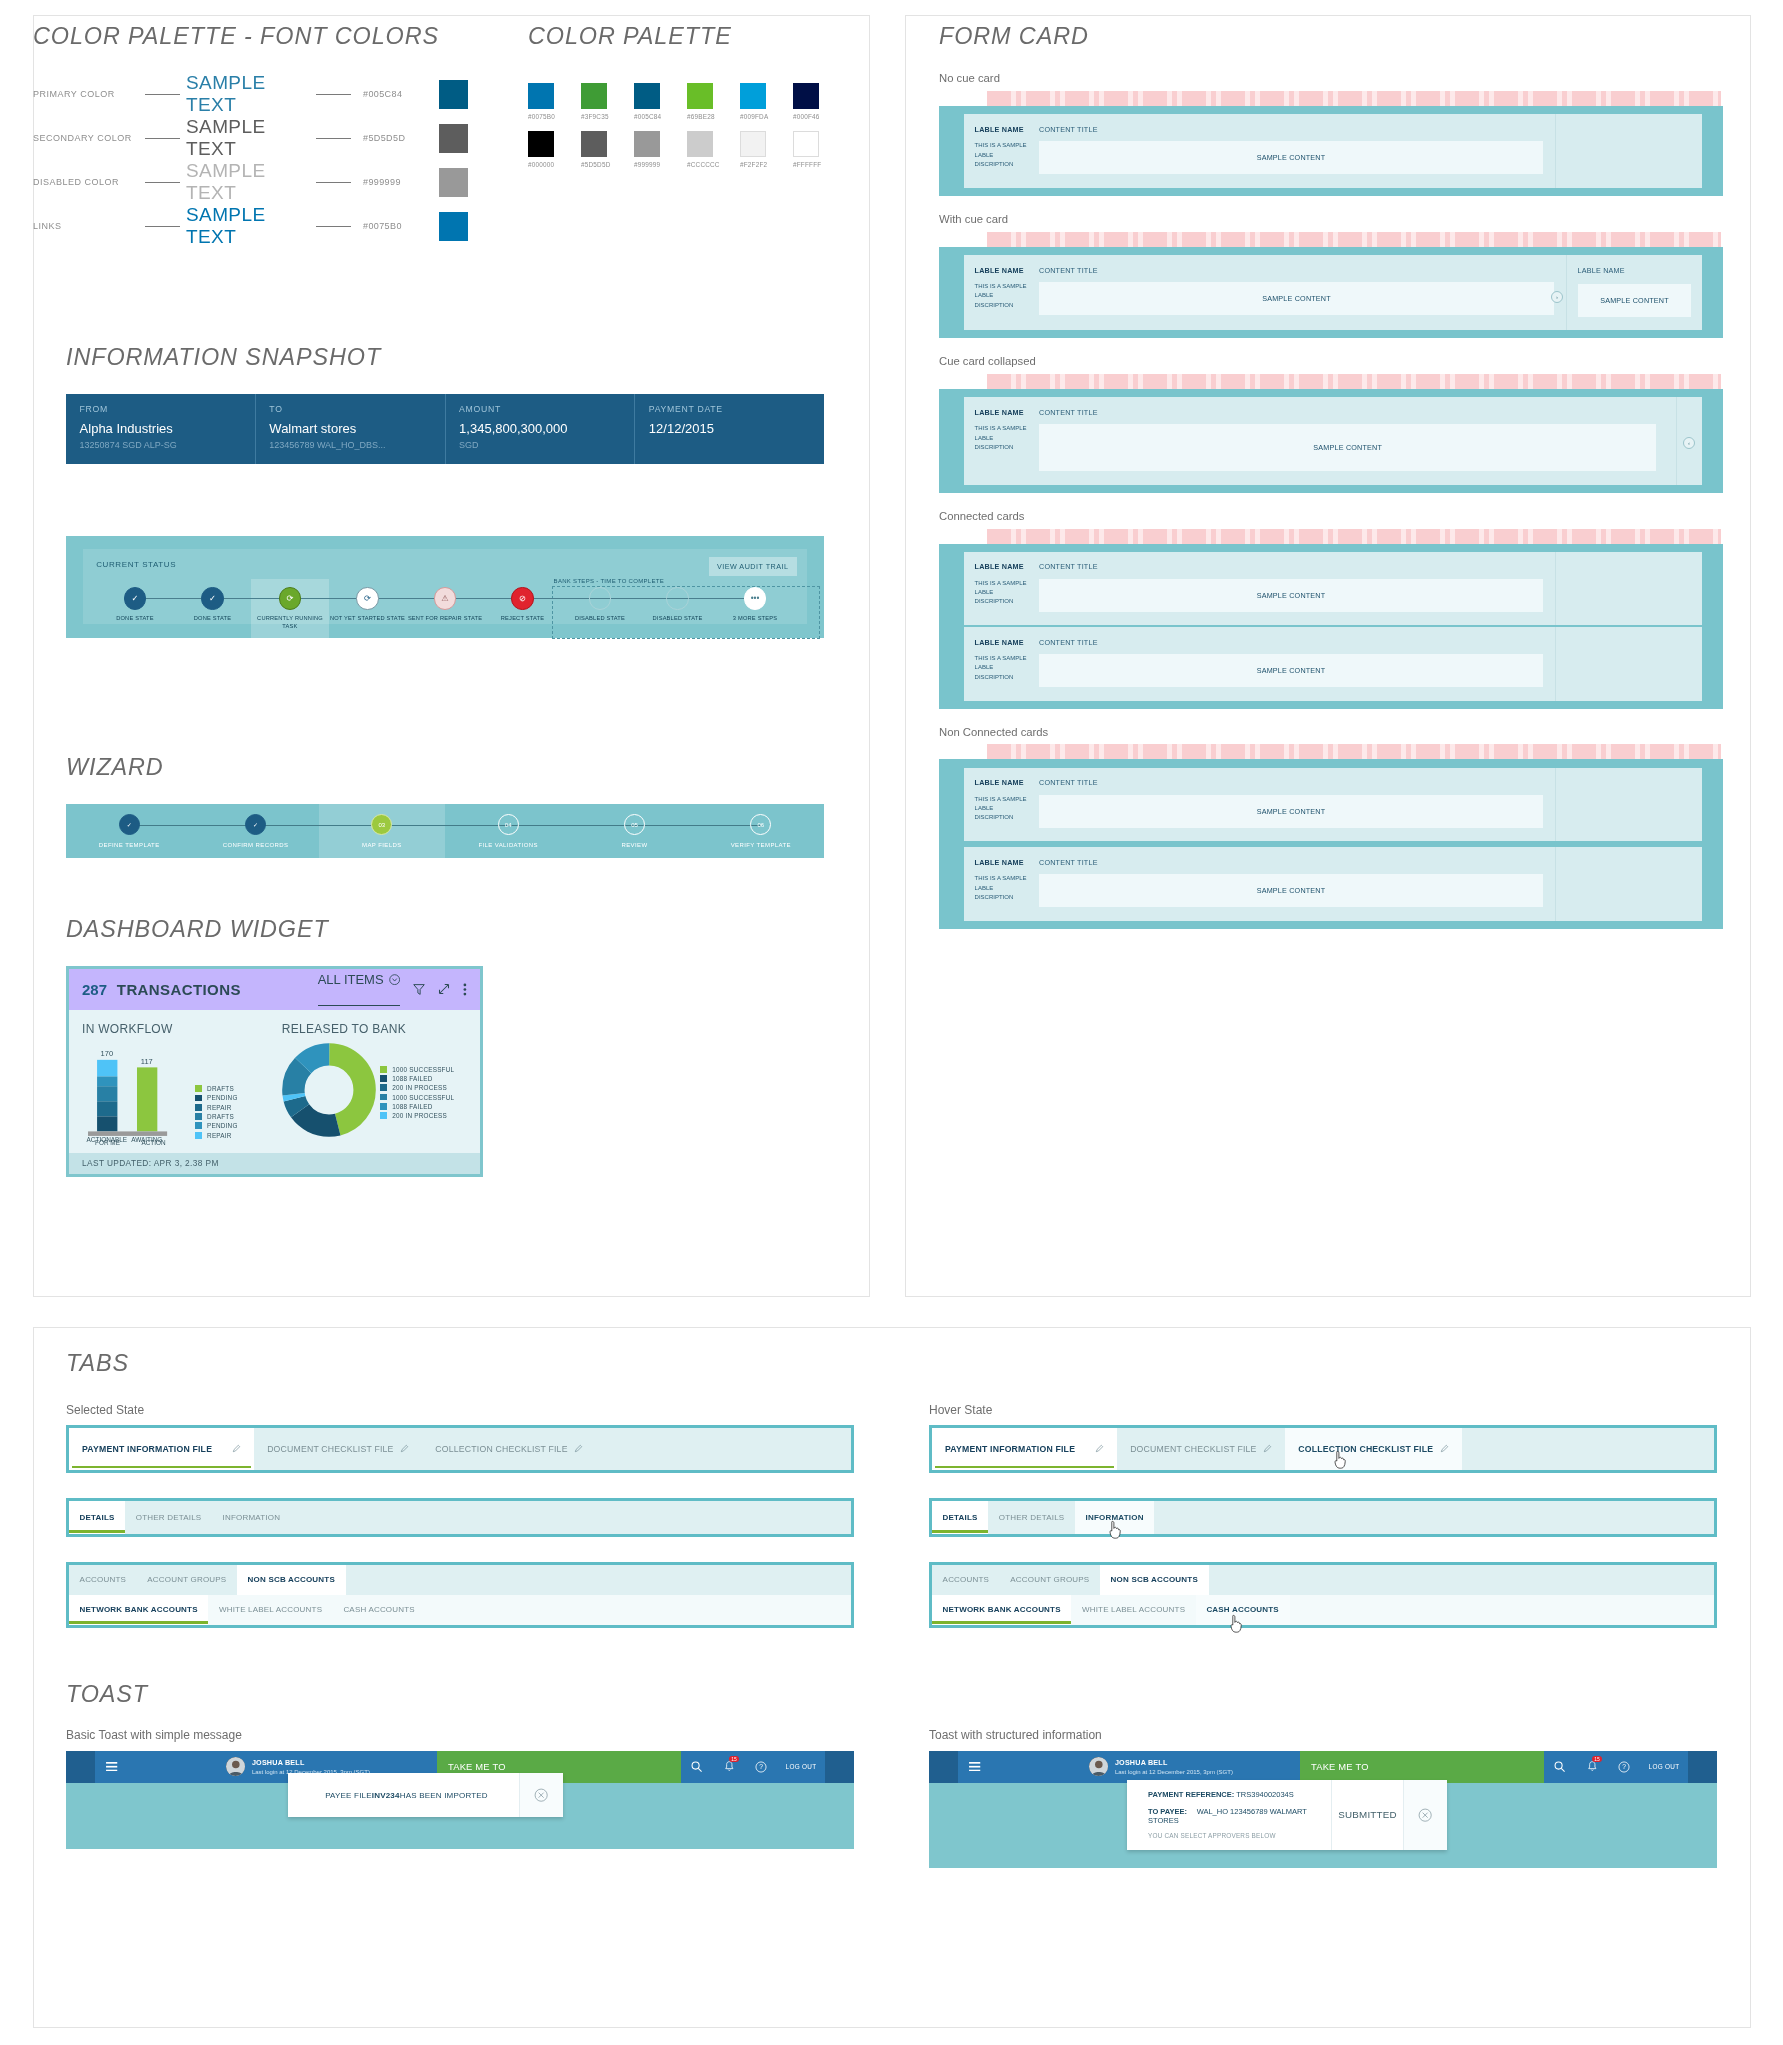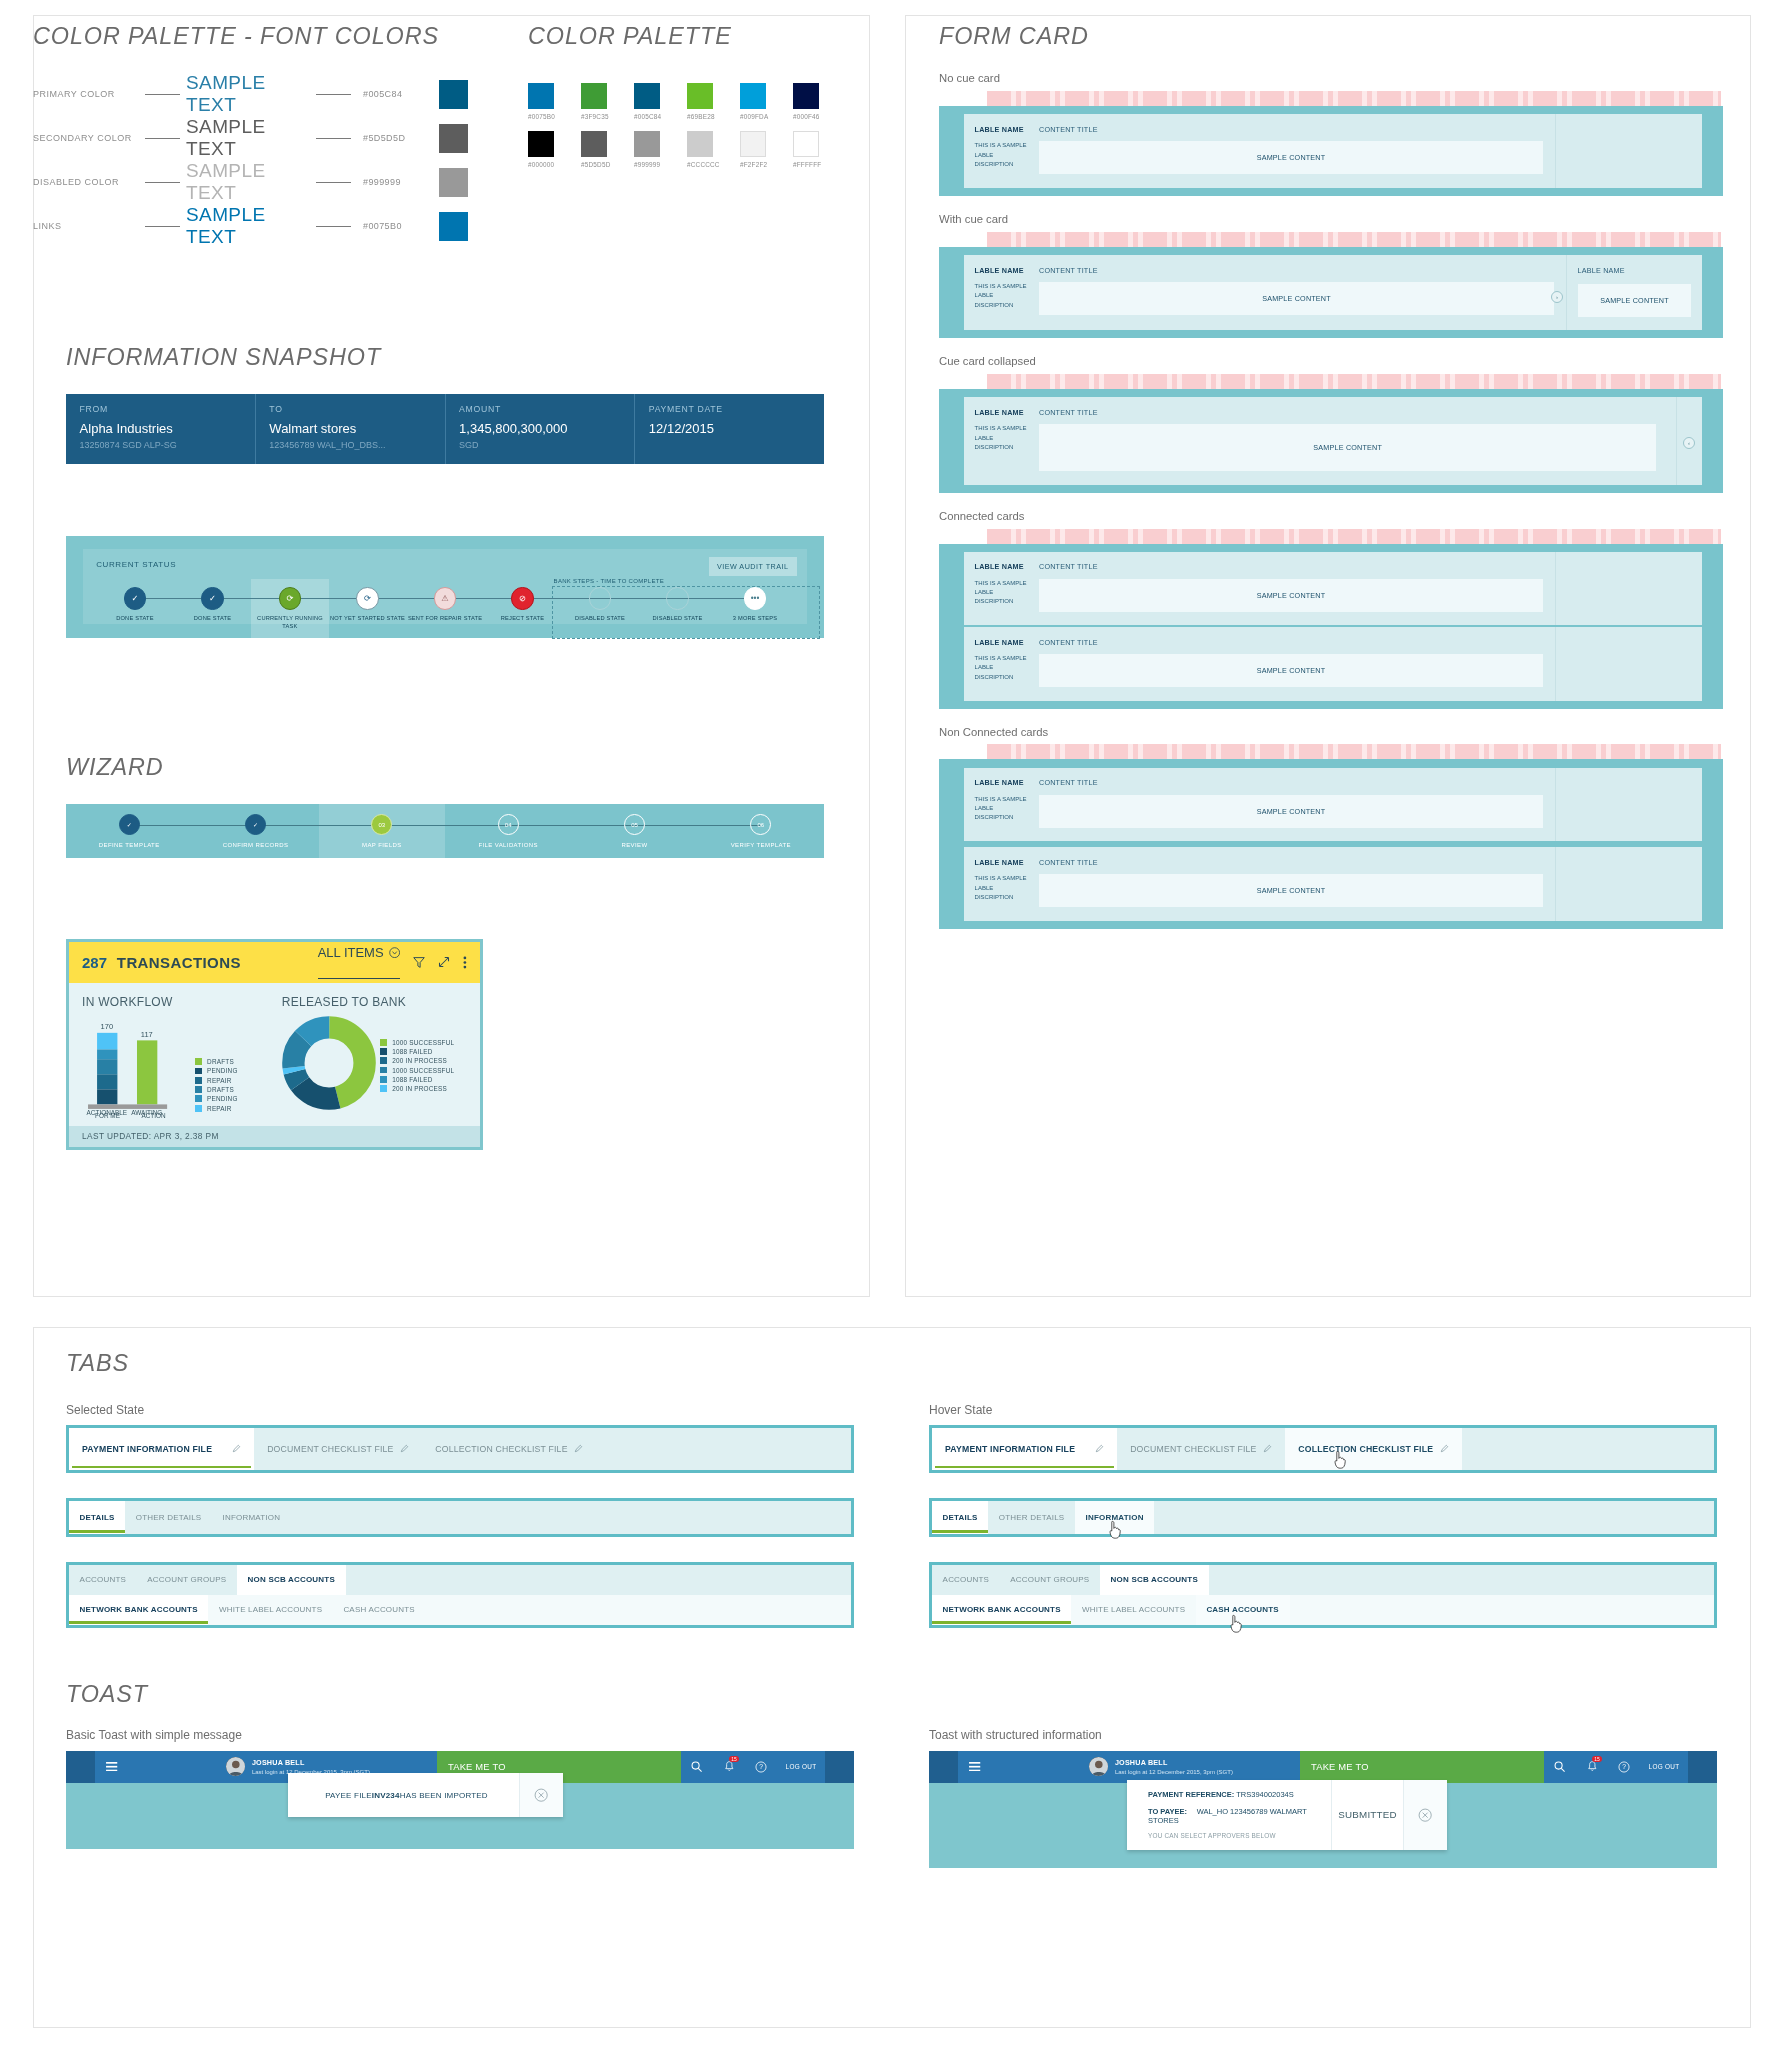--- a/index.html
+++ b/index.html
@@ -74,21 +74,21 @@
   .wiz-step { flex:1; text-align:center; position:relative; padding-top:10.6px;}
   .wiz-line { position:absolute; top:21px; left:50%; width:100%; height:0.8px; background:#437c89; z-index:0;}
   .wiz-step:last-child .wiz-line { display:none; }
   .wiz-dot { width:21px; height:21px; border-radius:50%; margin:0 auto; position:relative; z-index:1;
              display:flex; align-items:center; justify-content:center; font-size:6px; color:#fff;}
   .wiz-lbl { font-size:6px; color:#fff; margin-top:6.8px; letter-spacing:0.4px; }
 
   
   #dash { position:absolute; left:66px; top:916px; width:758px; }
   .dw { margin-top:22.6px; width:417px; background:#7fc6cd; padding:3px; }
-  .dw-head { background:#fde047; display:flex; align-items:center; height:41px; padding:0 13px; }
+  .dw-head { background:#c4b5fd; display:flex; align-items:center; height:41px; padding:0 13px; }
   .dw-count { font-size:15px; color:#1d5c84; font-weight:bold; }
   .dw-ttl { font-size:15px; color:#2c4a55; font-weight:bold; margin-left:9.8px; letter-spacing:0.4px;}
   .dw-right { margin-left:auto; display:flex; align-items:center; gap:13px; }
   .dw-all { font-size:13px; color:#2c4a55; border-bottom:0.8px solid #2c4a55; padding-bottom:18px;
             display:flex; align-items:center; gap:5.3px; }
   .dw-body { background:#e6f3f6; display:flex; padding:12px 13px 7.5px; }
   .dw-h2 { font-size:12px; color:#46606b; letter-spacing:0.3px; }
   .dw-foot { background:#c3e2e7; font-size:8.3px; color:#44616b; padding:5.3px 13px; letter-spacing:0.4px;}
   .lg-row { display:flex; align-items:center; gap:5.3px; margin-bottom:2.3px; }
   .lg-sw { width:6.8px; height:6.8px; }
@@ -392,20 +392,21 @@
         </div>
         <div class="wiz-step">
           <div class="wiz-dot" style="background: transparent; border: 1.5px solid rgb(255, 255, 255); color: rgb(255, 255, 255);">06</div>
           <div class="wiz-lbl">VERIFY TEMPLATE</div>
         </div>
       </div>
   </div>
 </div>
 
 <div id="dash">
+  <div class="sect-title">DASHBOARD WIDGET</div>
   <div class="dw">
     <div class="dw-head">
       <span class="dw-count">287</span>
       <span class="dw-ttl">TRANSACTIONS</span>
       <div class="dw-right">
         <div class="dw-all">
           <span>ALL ITEMS</span>
           <svg width="11.3" height="11.3" viewBox="0 0 16 16">
             <circle cx="8" cy="8" r="7" fill="none" stroke="#2c4a55" stroke-width="1.2"></circle>
             <path d="M5 6.5 L8 10 L11 6.5" fill="none" stroke="#2c4a55" stroke-width="1.2"></path>

